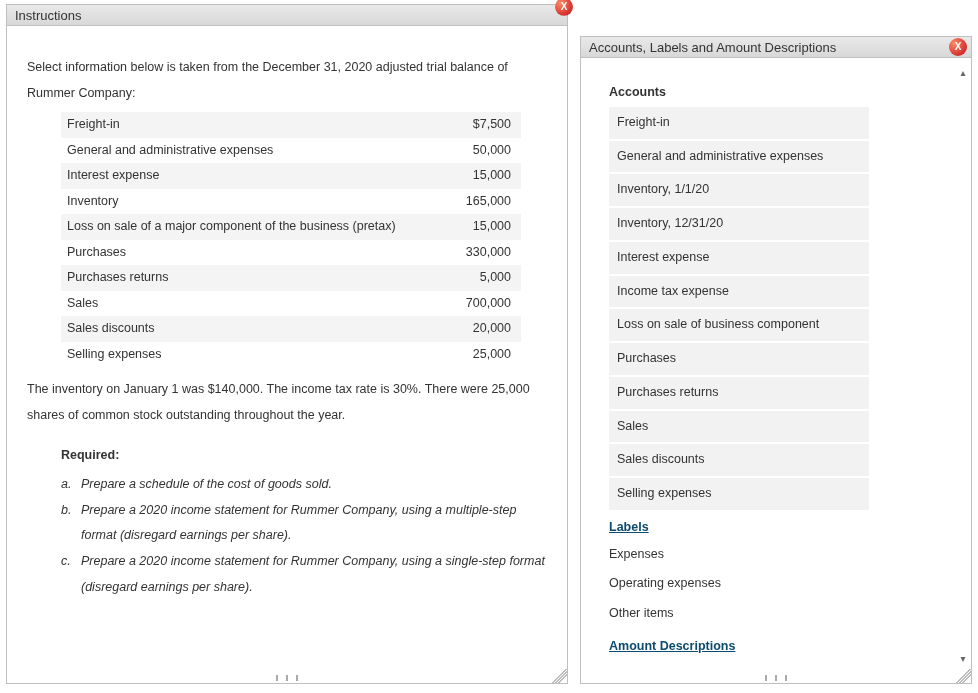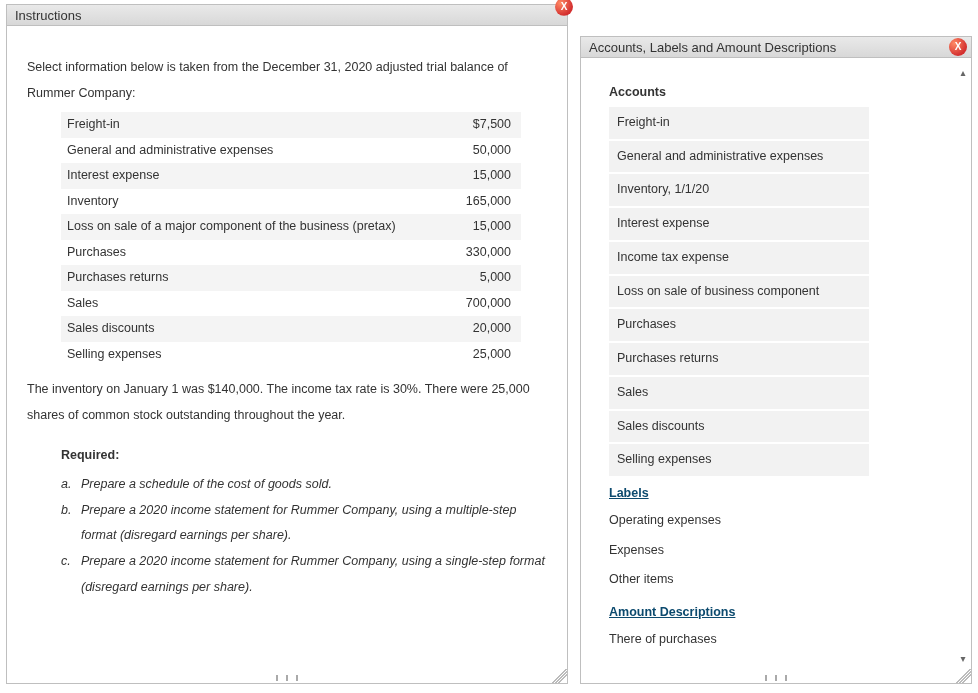--- a/index.html
+++ b/index.html
@@ -214,32 +214,33 @@
   </div>
 
   <div class="scroll-arrow up">▴</div>
   <div class="scroll-arrow down">▾</div>
 
   <div class="panel-body">
     <div class="sec-head">Accounts</div>
     <div class="acct-item">Freight-in</div>
     <div class="acct-item">General and administrative expenses</div>
     <div class="acct-item">Inventory, 1/1/20</div>
+    <div class="acct-item">Inventory, 12/31/20</div>
     <div class="acct-item">Interest expense</div>
     <div class="acct-item">Income tax expense</div>
     <div class="acct-item">Loss on sale of business component</div>
     <div class="acct-item">Purchases</div>
     <div class="acct-item">Purchases returns</div>
     <div class="acct-item">Sales</div>
     <div class="acct-item">Sales discounts</div>
     <div class="acct-item">Selling expenses</div>
 
     <div class="sec-head link">Labels</div>
+    <div class="plain-item">Expenses</div>
     <div class="plain-item">Operating expenses</div>
-    <div class="plain-item">Expenses</div>
     <div class="plain-item">Other items</div>
 
     <div class="sec-head link">Amount Descriptions</div>
     <div class="plain-item">There of purchases</div>
 
   </div>
 
   <div class="grip-h">
       <span></span>
       <span></span>

